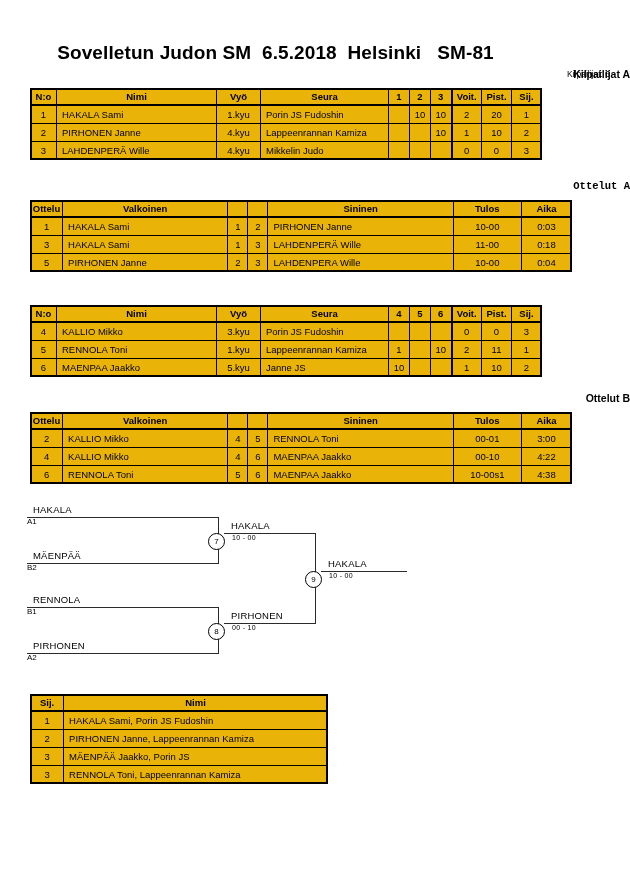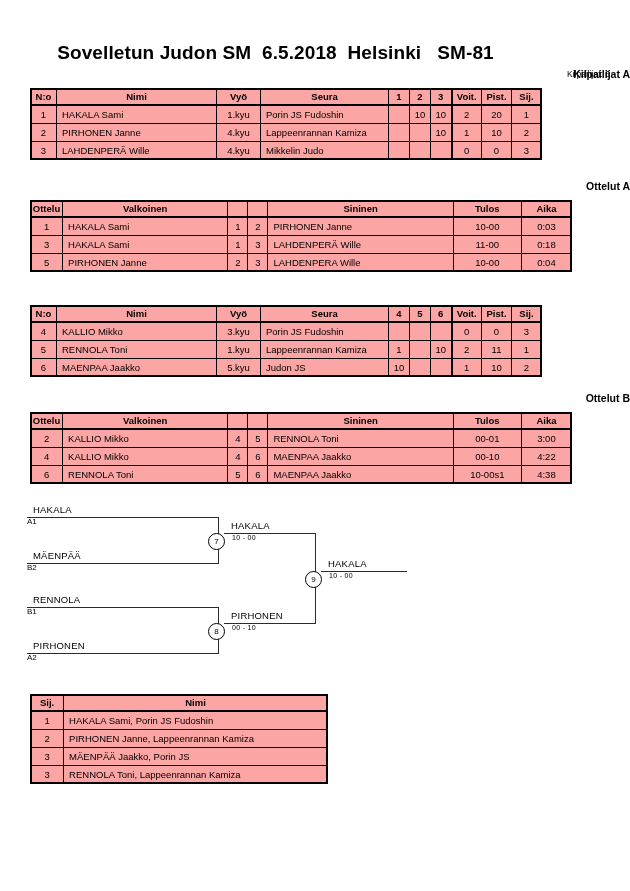--- a/index.html
+++ b/index.html
@@ -38,41 +38,41 @@
   
   .section-caption {
     position: absolute;
     width: 630px;
     left: 0;
     text-align: right;
     font-size: 10.5px;
     font-weight: bold;
   }
   .caption-a   { top: 68px; }
-  .caption-oa  { top: 180px; }
+  .caption-oa  { top: 180px; font-family: Liberation Mono, monospace; }
   .caption-b   { top: 285px; }
   .caption-ob  { top: 392px; }
   .caption-res { top: 676px; }
 
   .entrants-count {
     position: absolute;
     top: 69px;
     right: 20px;
     font-size: 8.5px;
     font-weight: normal;
     text-align: right;
   }
 
   
   table.grid {
     position: absolute;
     border-collapse: collapse;
     font-size: 9.5px;
     table-layout: fixed;
-    background: #fca5a5;
+    background: #eab308;
   }
   table.grid td, table.grid th {
     border: 1px solid #000;
     padding: 0;
     height: 17px;
     line-height: 17px;
     font-weight: normal;
     overflow: hidden;
     white-space: nowrap;
   }
@@ -343,21 +343,21 @@
         <td class="c"></td>
         <td class="c">10</td>
         <td class="c thick-left">2</td>
         <td class="c">11</td>
         <td class="c">1</td>
       </tr>
       <tr>
         <td class="c">6</td>
         <td class="l">MAENPAA Jaakko</td>
         <td class="c">5.kyu</td>
-        <td class="l">Judon JS</td>
+        <td class="l">Janne JS</td>
         <td class="c">10</td>
         <td class="c"></td>
         <td class="c"></td>
         <td class="c thick-left">1</td>
         <td class="c">10</td>
         <td class="c">2</td>
       </tr>
     </tbody>
   </table>
 

